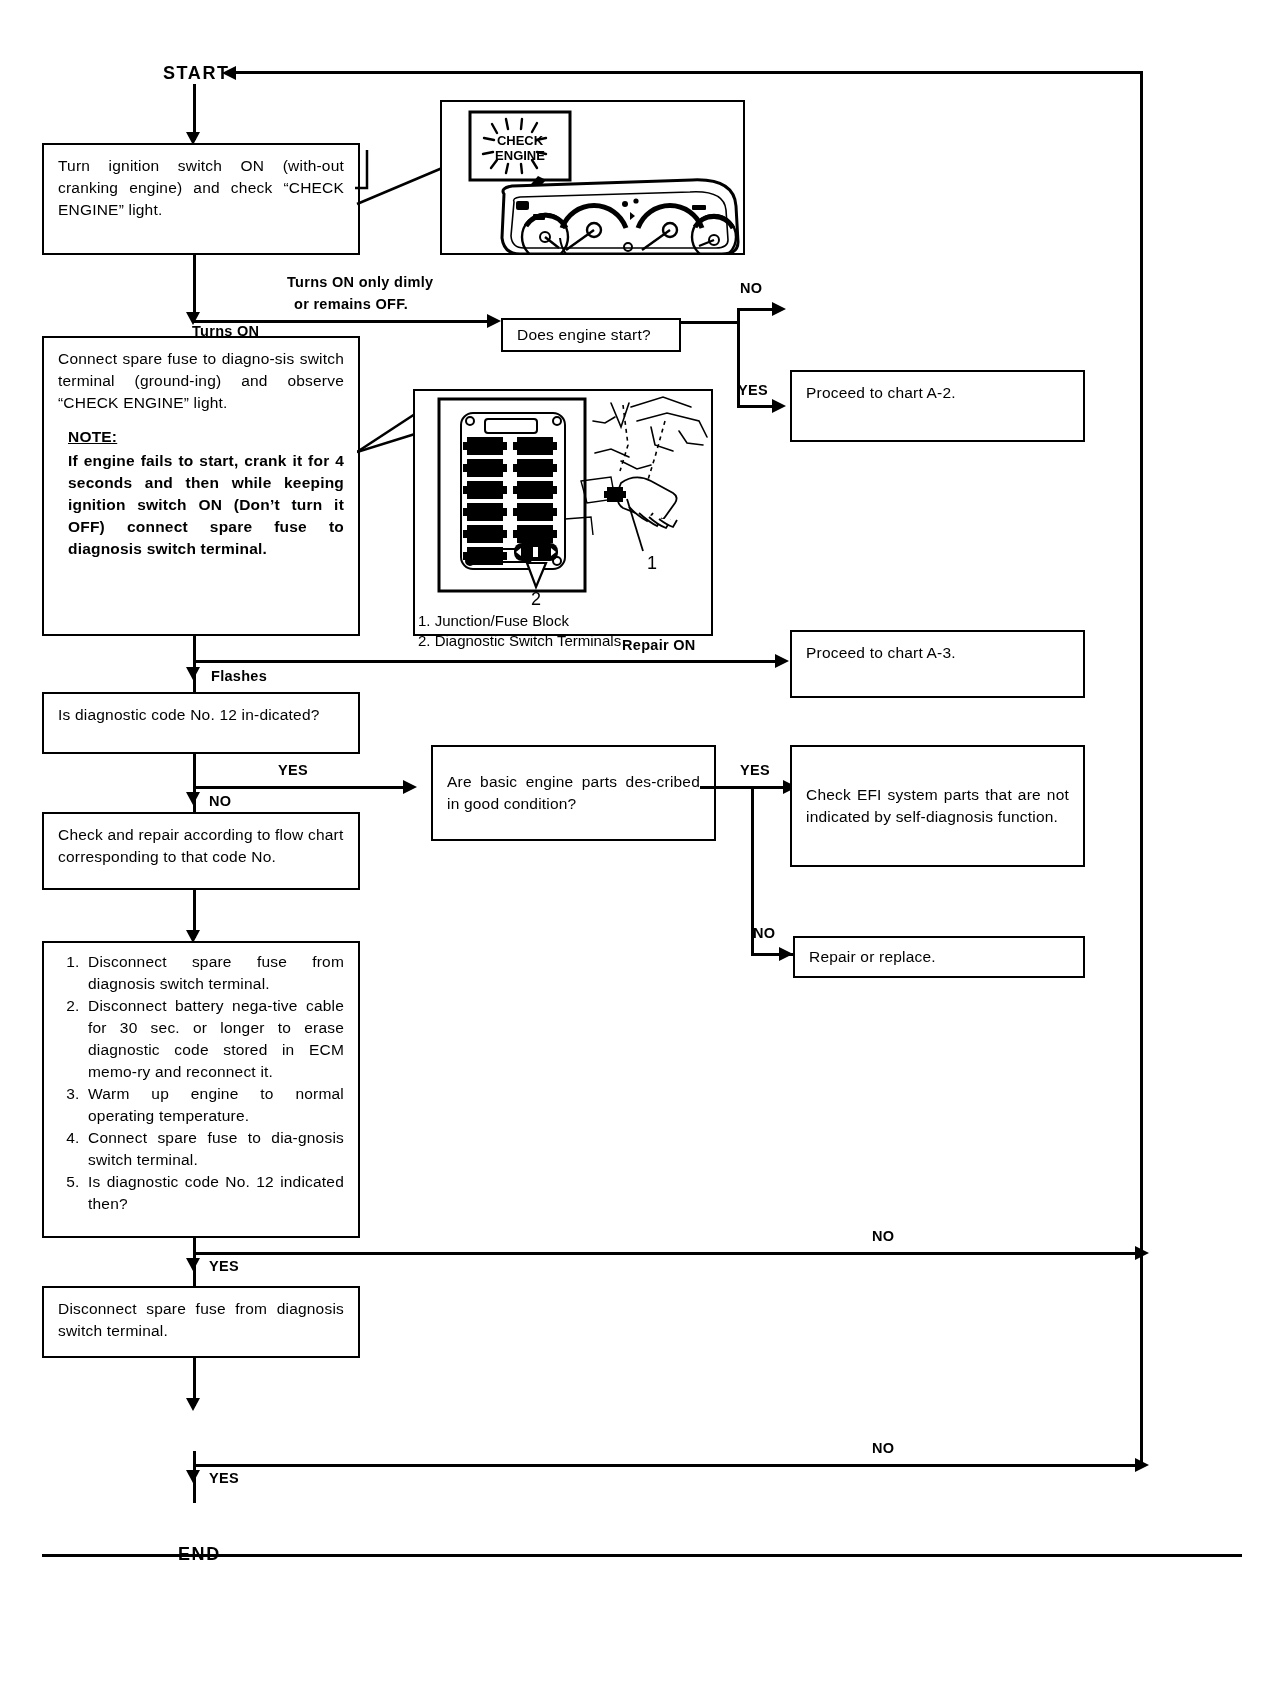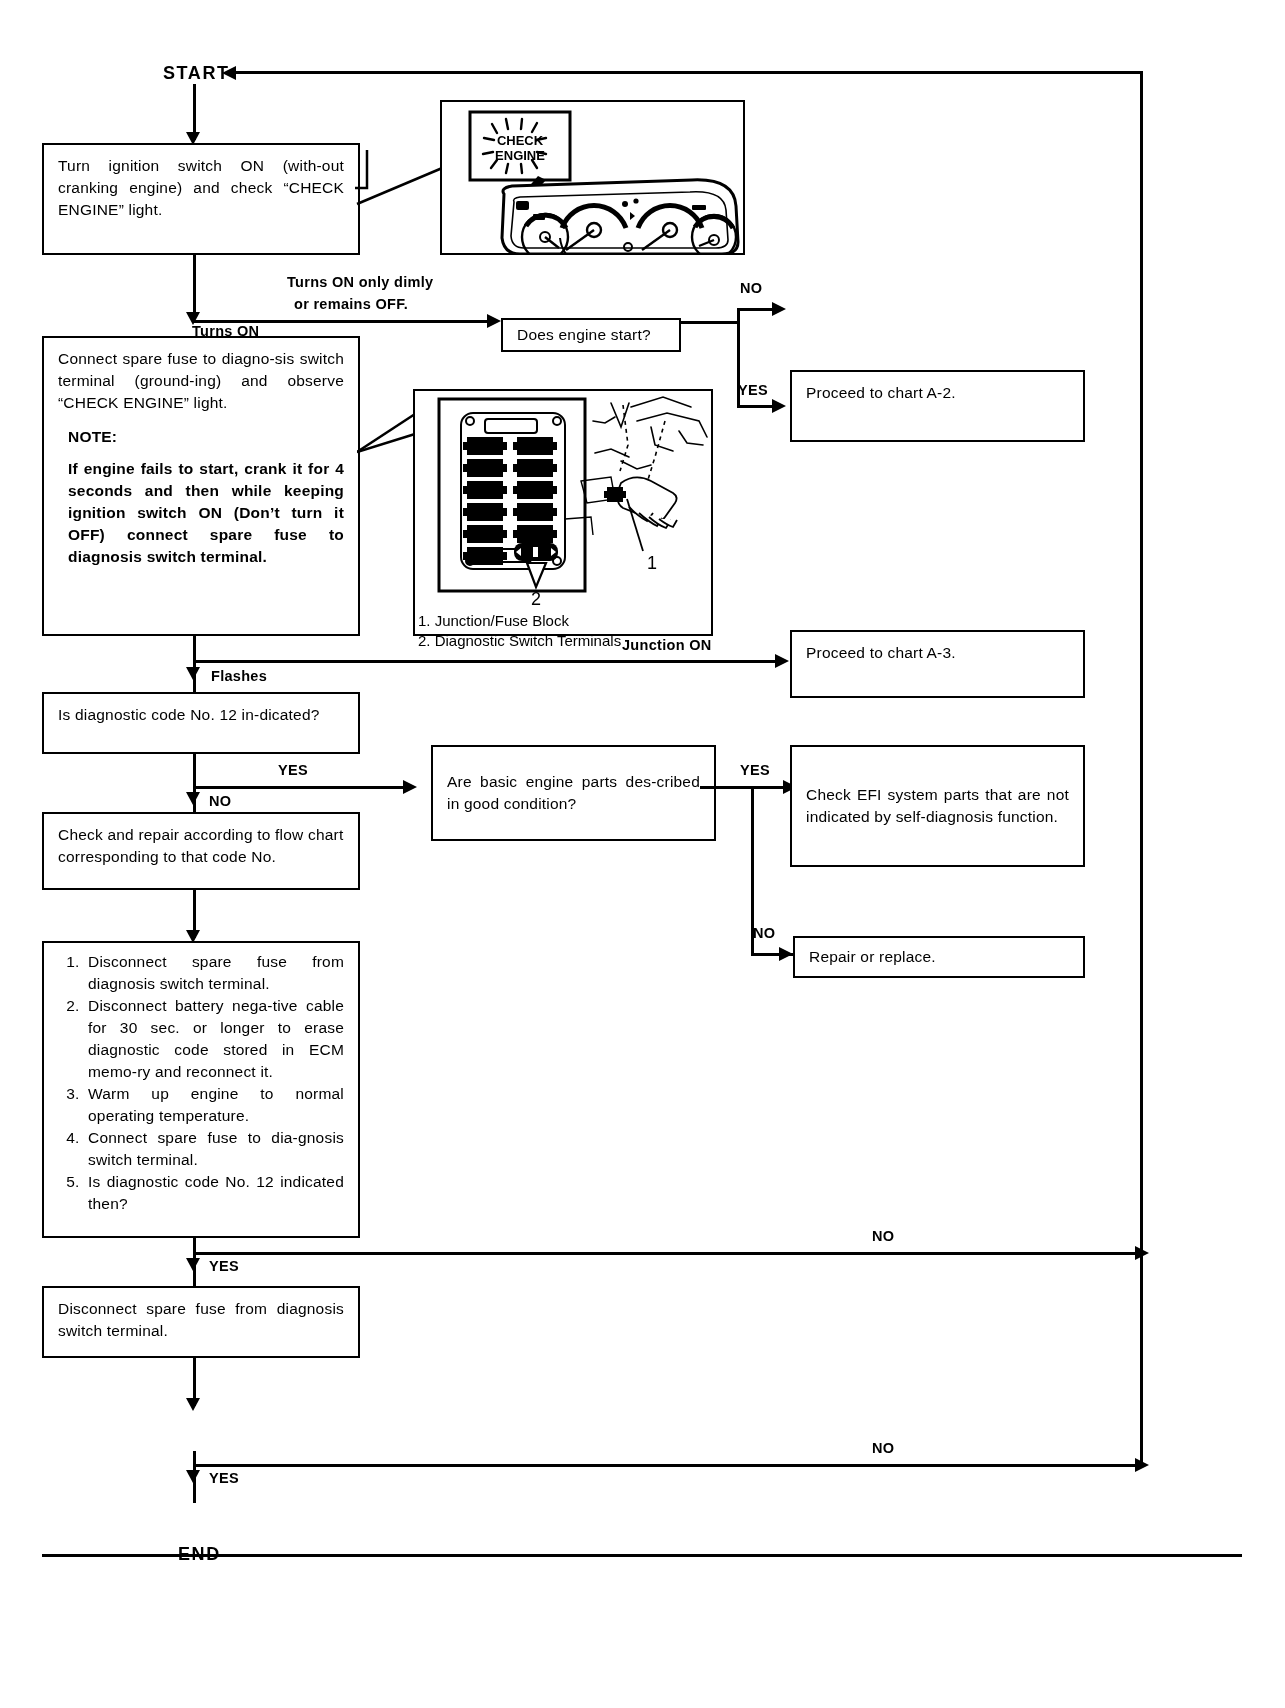--- a/index.html
+++ b/index.html
@@ -68,21 +68,21 @@
   .arr-l { border-top: 7px solid transparent; border-bottom: 7px solid transparent; border-right: 14px solid #000; }
 
   .title-text {
     position: absolute;
     font-size: 18px;
     font-weight: bold;
     letter-spacing: 1.6px;
   }
 
   .note-blk { font-weight: bold; }
-  .note-blk .nt-head { margin-bottom: 10px; }
+  .note-blk .nt-head { margin-bottom: 2px; text-decoration: underline; }
 
   ol.steps {
     margin: 0;
     padding-left: 26px;
     font-size: 15.5px;
     line-height: 1.42;
   }
   ol.steps li { padding-left: 4px; margin-bottom: 0px; }
   ol.steps li .li-in { display:block; }
 
@@ -307,21 +307,21 @@
       </g>
     </svg>
   </div>
 
   <div class="cap" style="left:418px; top:612px;">1. Junction/Fuse Block</div>
   <div class="cap" style="left:418px; top:632px;">2. Diagnostic Switch Terminals</div>
 
   <div class="vline" style="left:193px; top:636px; height:57px;"></div>
   <div class="hline" style="left:193px; top:660px; width:588px;"></div>
   <div class="arr arr-r" style="left:775px; top:654px;"></div>
-  <div class="label" style="left:622px; top:637px;">Junction ON</div>
+  <div class="label" style="left:622px; top:637px;">Repair ON</div>
 
   <div class="arr arr-d" style="left:186px; top:667px;"></div>
   <div class="label" style="left:211px; top:668px;">Flashes</div>
 
   <div class="box vtop" style="left:790px; top:630px; width:295px; height:68px;">
     <div class="txt">Proceed to chart A-3.</div>
   </div>
 
   <div class="box vtop" style="left:42px; top:692px; width:318px; height:62px;">
     <div class="txt">Is diagnostic code No. 12 in-dicated?</div>

